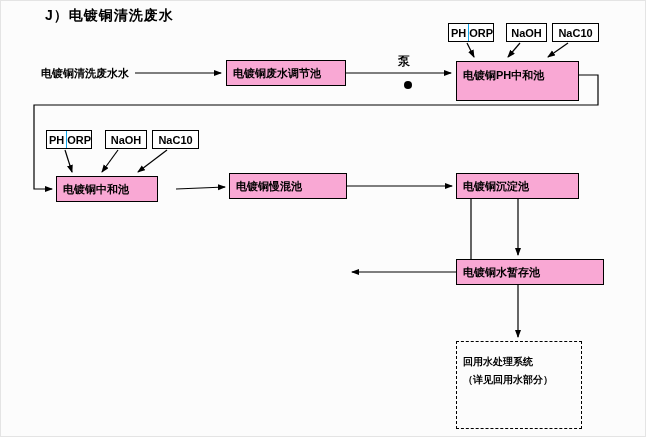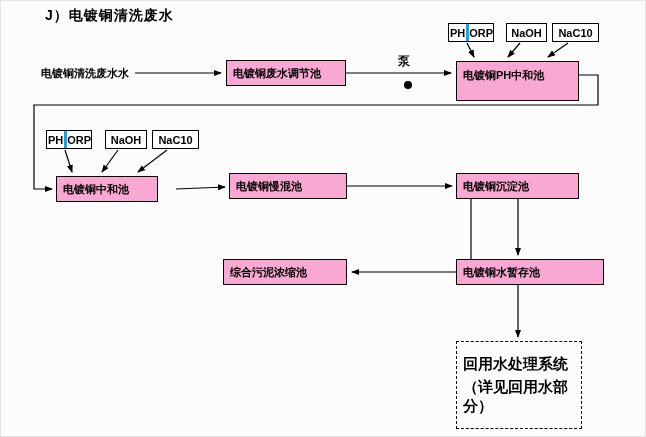--- a/index.html
+++ b/index.html
@@ -23,25 +23,25 @@
   }
   .chem{
     position:absolute;height:19px;border:1px solid #000;background:#fff;
     font-size:11px;font-weight:bold;display:flex;align-items:center;
     justify-content:center;box-sizing:border-box;white-space:nowrap;
   }
   .chem.split{justify-content:stretch;padding:0;}
   .chem.split span{
     flex:1;display:flex;align-items:center;justify-content:center;height:100%;
   }
-  .chem.split span:first-child{border-right:3px solid #0ea5e9;}
+  .chem.split span:first-child{border-right:1px solid #0ea5e9;}
   .reuse{
     position:absolute;left:455px;top:340px;width:126px;height:88px;
     border:1px dashed #000;box-sizing:border-box;background:transparent;
-    font-size:15px;font-weight:bold;padding:13px 5px 0 6px;
+    font-size:10px;font-weight:bold;padding:13px 5px 0 6px;
   }
   .reuse .l2{margin-top:4px;}
 </style>
 </head>
 <body>
 
 <div class="canvas">
 
   <svg class="lines" viewBox="0 0 646 437">
     <defs>
@@ -90,21 +90,20 @@
     <span>ORP</span>
   </div>
   <div class="chem" style="left:104px;top:129px;width:42px;">NaOH</div>
   <div class="chem" style="left:151px;top:129px;width:47px;">NaC10</div>
 
   <div class="tank" style="left:225px;top:59px;width:120px;">电镀铜废水调节池</div>
   <div class="tank" style="left:455px;top:60px;width:123px;height:40px;line-height:26px;">电镀铜PH中和池</div>
   <div class="tank" style="left:55px;top:175px;width:102px;">电镀铜中和池</div>
   <div class="tank" style="left:228px;top:172px;width:118px;">电镀铜慢混池</div>
   <div class="tank" style="left:455px;top:172px;width:123px;">电镀铜沉淀池</div>
-  <div class="tank" style="left:222px;top:258px;width:124px;">综合污泥浓缩池</div>
   <div class="tank" style="left:455px;top:258px;width:148px;">电镀铜水暂存池</div>
 
   <div class="reuse">
     <div class="l1">回用水处理系统</div>
     <div class="l2">（详见回用水部分）</div>
   </div>
 
 </div>
 
 </body></html>

